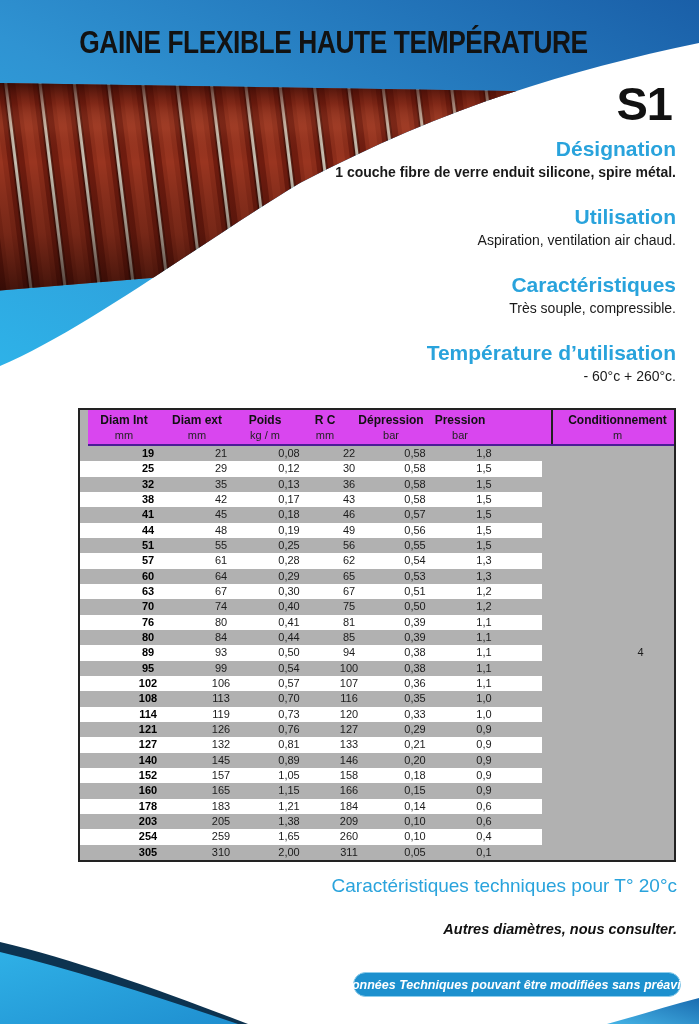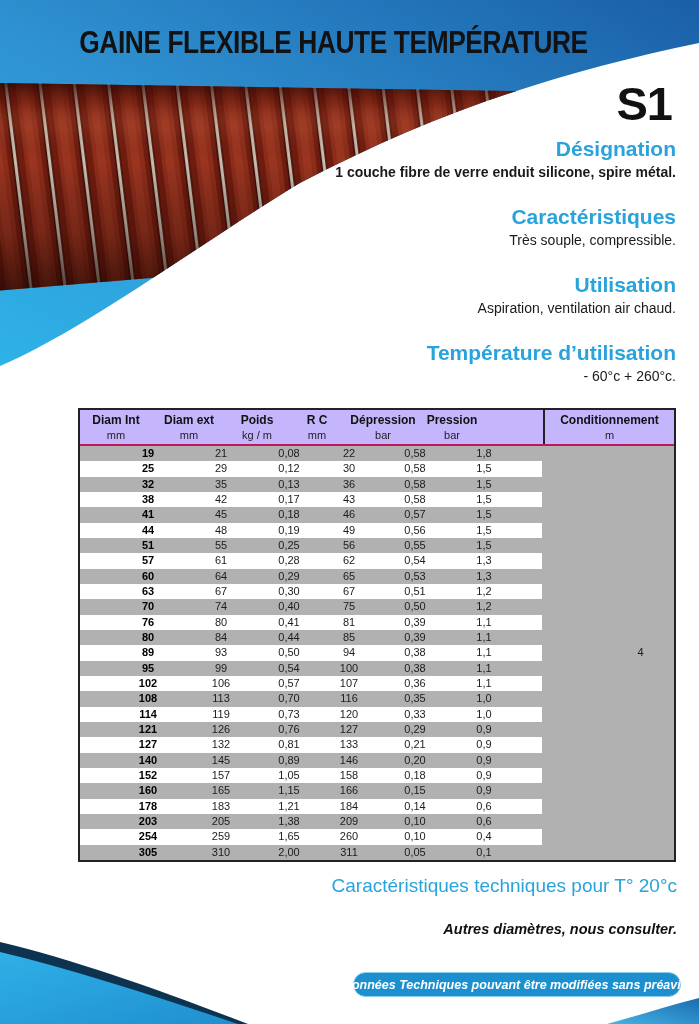--- a/index.html
+++ b/index.html
@@ -24,22 +24,22 @@
   .sec-h{font-size:21px;font-weight:700;color:#29a3dc;line-height:22px;}
   .sec-b{font-size:14px;color:#1a1a1a;line-height:17px;margin-top:4px;}
   .sec-b.bold{font-weight:700;font-size:14px;}
   .sec.temp .sec-h{margin-top:8px;}
   
   .dtable{
     position:absolute;left:78px;top:408px;width:594px;
     border:2px solid #222;background:#b1b1b1;
   }
   .thead{
-    height:34px;background:#c4b5fd;border-bottom:2px solid #be185d;
-    display:grid;grid-template-columns:72px 74px 62px 58px 74px 64px 59px 131px;
+    height:34px;background:#d946ef;border-bottom:2px solid #4c1d95;
+    display:grid;grid-template-columns:72px 74px 62px 58px 74px 64px 59px 131px;margin-left:8px;
   }
   .hcell{display:flex;flex-direction:column;justify-content:center;text-align:center;}
   .hlab{font-size:12px;font-weight:700;color:#111;line-height:15px;}
   .hunit{font-size:11px;color:#222;line-height:14px;}
   .col0{grid-column:1}.col1{grid-column:2}.col2{grid-column:3}.col3{grid-column:4}
   .col4{grid-column:5}.col5{grid-column:6}.col6{grid-column:8}
   .hcell.cond{border-left:2px solid #222;}
   .tbody{height:414px;display:flex;flex-direction:column;}
   .trow{
     flex:1;display:grid;grid-template-columns:72px 74px 62px 58px 74px 64px 59px 131px;
@@ -110,26 +110,26 @@
   <div class="page-title">GAINE FLEXIBLE HAUTE TEMPÉRATURE</div>
 
   <div class="product-code">S1</div>
 
   <div class="sections">
     <div class="sec">
       <div class="sec-h">Désignation</div>
       <div class="sec-b bold">1 couche fibre de verre enduit silicone, spire métal.</div>
     </div>
     <div class="sec">
+      <div class="sec-h">Utilisation</div>
+      <div class="sec-b">Aspiration, ventilation air chaud.</div>
+    </div>
+    <div class="sec">
       <div class="sec-h">Caractéristiques</div>
       <div class="sec-b">Très souple, compressible.</div>
-    </div>
-    <div class="sec">
-      <div class="sec-h">Utilisation</div>
-      <div class="sec-b">Aspiration, ventilation air chaud.</div>
     </div>
     <div class="sec temp">
       <div class="sec-h">Température d’utilisation</div>
       <div class="sec-b">- 60°c + 260°c.</div>
     </div>
   </div>
 
   <div class="dtable">
     <div class="thead">
         <div class="hcell col0">

